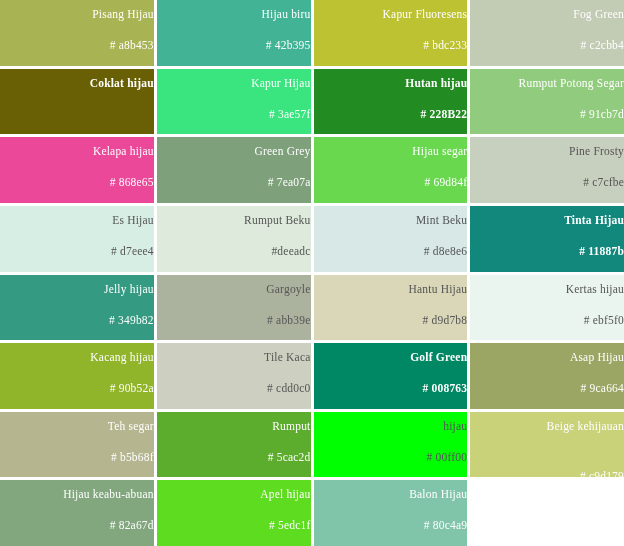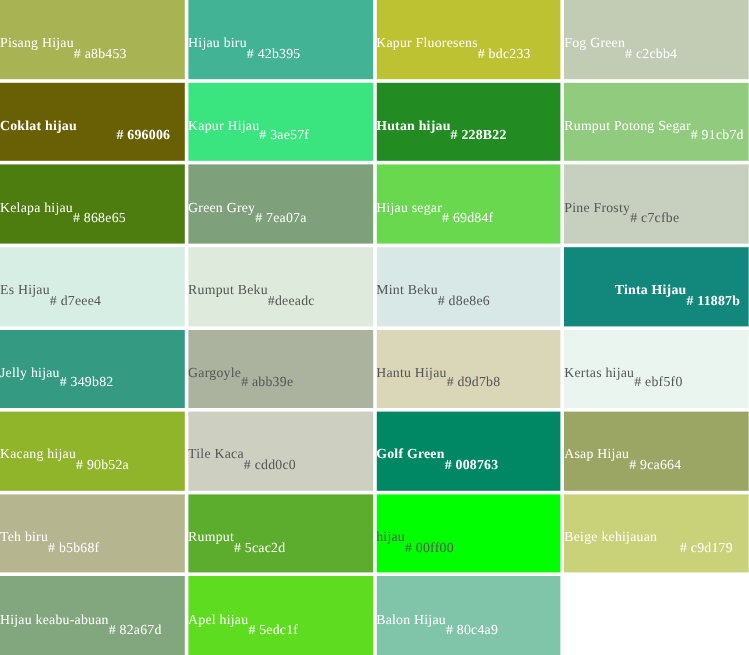--- a/index.html
+++ b/index.html
@@ -22,22 +22,22 @@
     row-gap: 3px;
     width: 624px;
     height: 546px;
     box-sizing: border-box;
     background: #ffffff;
   }
 
   .swatch {
     position: relative;
     display: flex;
-    flex-direction: row;
-    align-items: center;
+    flex-direction: column;
+    align-items: flex-end;
     justify-content: flex-start;
     padding-top: 7px;
     box-sizing: border-box;
     overflow: hidden;
   }
 
   .swatch-name {
     font-size: 11.5px;
     line-height: 14px;
     letter-spacing: 0.2px;
@@ -96,21 +96,21 @@
       <div class="swatch-hex"># 3ae57f</div>
     </div>
     <div class="swatch light-text bold-text" style="background: rgb(34, 139, 34);">
       <div class="swatch-name">Hutan hijau</div>
       <div class="swatch-hex"># 228B22</div>
     </div>
     <div class="swatch light-text" style="background: rgb(145, 203, 125);">
       <div class="swatch-name">Rumput Potong Segar</div>
       <div class="swatch-hex"># 91cb7d</div>
     </div>
-    <div class="swatch light-text" style="background: #4d7c0f;">
+    <div class="swatch light-text" style="background: #ec4899;">
       <div class="swatch-name">Kelapa hijau</div>
       <div class="swatch-hex"># 868e65</div>
     </div>
     <div class="swatch light-text" style="background: rgb(126, 160, 122);">
       <div class="swatch-name">Green Grey</div>
       <div class="swatch-hex"># 7ea07a</div>
     </div>
     <div class="swatch light-text" style="background: rgb(105, 216, 79);">
       <div class="swatch-name">Hijau segar</div>
       <div class="swatch-hex"># 69d84f</div>
@@ -161,21 +161,21 @@
     </div>
     <div class="swatch light-text bold-text" style="background: rgb(0, 135, 99);">
       <div class="swatch-name">Golf Green</div>
       <div class="swatch-hex"># 008763</div>
     </div>
     <div class="swatch light-text" style="background: rgb(156, 166, 100);">
       <div class="swatch-name">Asap Hijau</div>
       <div class="swatch-hex"># 9ca664</div>
     </div>
     <div class="swatch light-text" style="background: rgb(181, 182, 143);">
-      <div class="swatch-name">Teh biru</div>
+      <div class="swatch-name">Teh segar</div>
       <div class="swatch-hex"># b5b68f</div>
     </div>
     <div class="swatch light-text" style="background: rgb(92, 172, 45);">
       <div class="swatch-name">Rumput</div>
       <div class="swatch-hex"># 5cac2d</div>
     </div>
     <div class="swatch dark-text" style="background: rgb(0, 255, 0);">
       <div class="swatch-name">hijau</div>
       <div class="swatch-hex"># 00ff00</div>
     </div>

